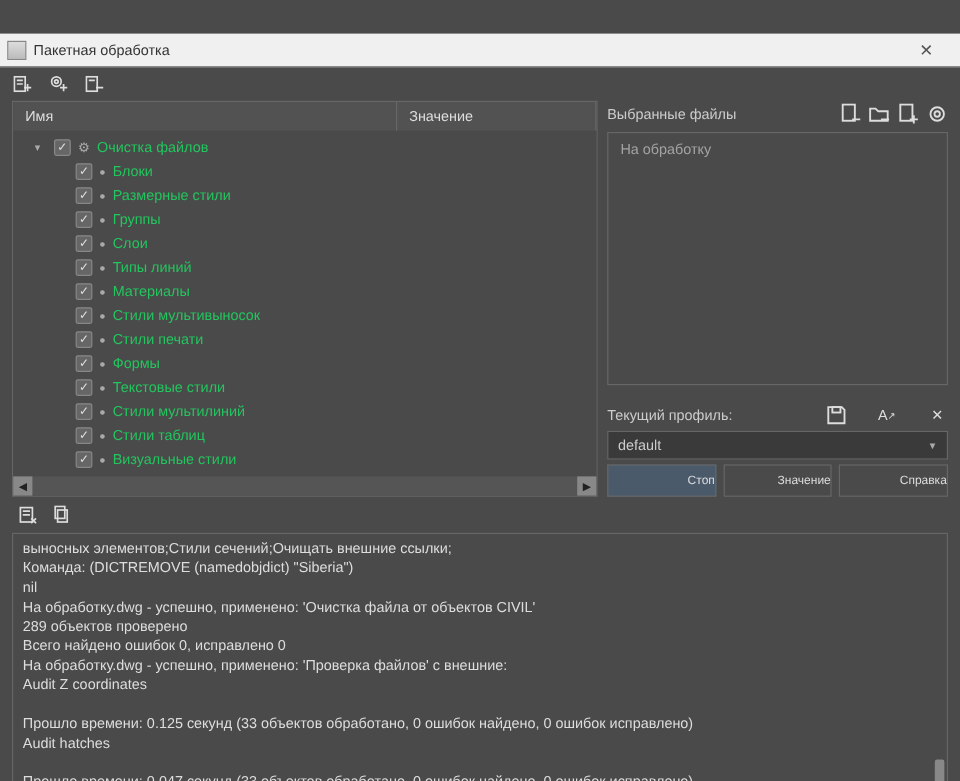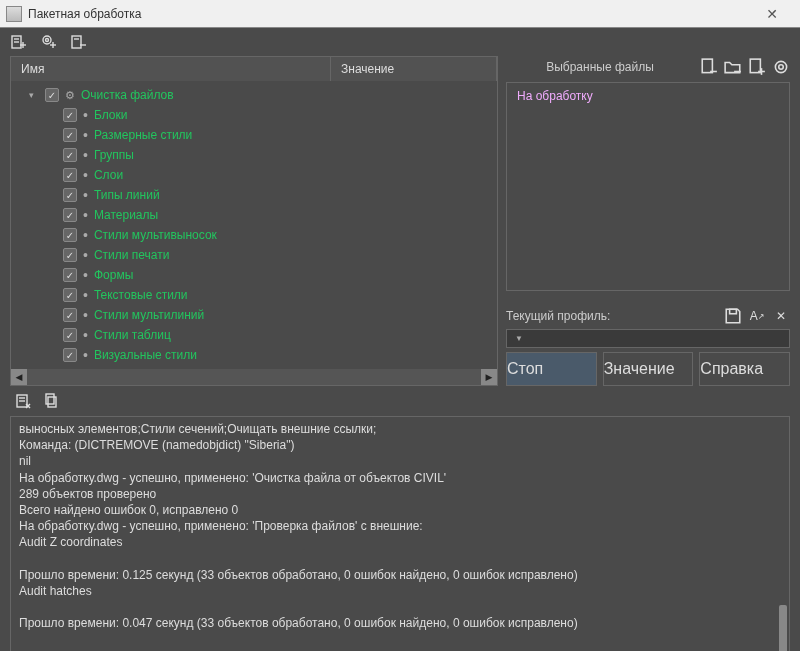--- a/index.html
+++ b/index.html
@@ -1,18 +1,18 @@
 <!DOCTYPE html>
 <html><head>
 <meta charset="utf-8">
 <style>
 * { box-sizing: border-box; margin: 0; padding: 0; font-family: "Segoe UI", Tahoma, sans-serif; font-size: 12px; }
 body { background: #4a4a4a; width: 800px; height: 651px; overflow: hidden; color: #ccc; }
 
-.titlebar { background: #f0f0f0; height: 28px; display: flex; align-items: center; padding: 0 6px; color: #333; border-bottom: 1px solid #888; }
+.titlebar { background: #f0f0f0; height: 28px; display: flex; align-items: center; padding: 0 6px; color: #333; border-bottom: 1px solid #888; margin-top: 28px; }
 .titlebar .icon { width: 16px; height: 16px; margin-right: 6px; border: 1px solid #888; background: linear-gradient(#ddd,#bbb); }
 .titlebar .title { flex: 1; font-size: 12px; }
 .titlebar .close { width: 44px; text-align: center; color: #555; font-size: 14px; }
 
 .toolbar-top { height: 28px; display: flex; align-items: center; padding: 4px 10px; gap: 12px; }
 .tb-btn { width: 18px; height: 18px; display: inline-flex; align-items: center; justify-content: center; cursor: pointer; }
 .tb-btn svg { width: 16px; height: 16px; }
 
 .main { display: flex; padding: 0 10px; gap: 8px; height: 330px; }
 .left-panel { width: 488px; display: flex; flex-direction: column; border: 1px solid #666; }
@@ -28,32 +28,32 @@
 .chk { width: 14px; height: 14px; background: #666; border: 1px solid #888; border-radius: 2px; display: inline-flex; align-items: center; justify-content: center; color: #ddd; font-size: 10px; }
 .chk::after { content: "✓"; }
 .gear-s { color: #aaa; font-size: 11px; }
 .bullet { color: #aaa; font-size: 14px; line-height: 1; }
 .tree-label { color: #22c55e; }
 .hscroll { height: 16px; background: #555; display: flex; align-items: center; }
 .hscroll .arr { width: 16px; text-align: center; color: #222; background: #888; height: 100%; line-height: 16px; font-size: 9px; }
 .hscroll .track { flex: 1; }
 
 .right-panel { flex: 1; display: flex; flex-direction: column; gap: 4px; }
-.rp-head { display: flex; align-items: center; gap: 6px; padding: 2px 0; text-align: center; }
+.rp-head { display: flex; align-items: center; gap: 6px; padding: 2px 0; }
 .rp-head .lbl { flex: 1; color: #ccc; }
 .rp-head .ic { width: 18px; height: 18px; display:inline-flex; align-items:center; justify-content:center; cursor:pointer; }
-.filebox { flex: 1; border: 1px solid #666; background: #4a4a4a; padding: 6px 10px; color: #f0abfc; overflow-y: auto; }
-.profile-head { display: flex; align-items: center; gap: 6px; margin-top: 12px; }
+.filebox { flex: 1; border: 1px solid #666; background: #4a4a4a; padding: 6px 10px; color: #a3a3a3; overflow-y: auto; }
+.profile-head { display: flex; align-items: center; gap: 24px; margin-top: 12px; }
 .profile-head .lbl { flex: 1; }
 .profile-head .ic { width: 18px; height: 18px; display:inline-flex; align-items:center; justify-content:center; cursor:pointer; color:#ddd; }
 .select { background: #3a3a3a; border: 1px solid #666; padding: 4px 8px; color: #ccc; display: flex; align-items: center; }
 .select .sv { flex: 1; }
 .select .dd { font-size: 8px; color: #aaa; }
 .btn-row { display: flex; gap: 6px; }
-.btn { flex: 1; padding: 7px 0; text-align: left; border: 1px solid #666; color: #ddd; cursor: pointer; font-size: 16px; }
+.btn { flex: 1; padding: 7px 0; text-align: right; border: 1px solid #666; color: #ddd; cursor: pointer; font-size: 10px; }
 .btn.primary { background: #4a5a6a; }
 .btn.sec { background: #4a4a4a; }
 
 .log-tools { padding: 6px 14px; display: flex; gap: 10px; }
 .log-area { margin: 0 10px; border: 1px solid #666; background: #4a4a4a; height: 252px; overflow: hidden; position: relative; padding: 4px 8px; color: #ddd; font-size: 11px; line-height: 1.35; }
 .log-area .sb { position: absolute; right: 2px; top: 2px; bottom: 2px; width: 8px; }
 .log-area .sb .thumb { position: absolute; bottom: 12px; width: 8px; height: 48px; background: #888; border-radius: 2px; }
 
 .progress-wrap { padding: 6px 10px 0 10px; }
 .progress { height: 14px; background: #3a3a3a; position: relative; border: 1px solid #2a2a2a; padding-left: 24px; }
@@ -223,20 +223,21 @@
       <span class="ic">
           <svg viewBox="0 0 16 16">
             <path class="st" d="M2 2h10l2 2v10H2z"></path>
             <rect class="st" x="5" y="2" width="6" height="4"></rect>
           </svg>
         </span>
       <span class="ic">A<sub style="font-size:8px">↗</sub></span>
       <span class="ic">✕</span>
     </div>
     <div class="select">
+      <span class="sv">default</span>
       <span class="dd">▼</span>
     </div>
     <div class="btn-row">
       <div class="btn primary">Стоп</div>
       <div class="btn sec">Значение</div>
       <div class="btn sec">Справка</div>
     </div>
   </div>
 </div>
 

